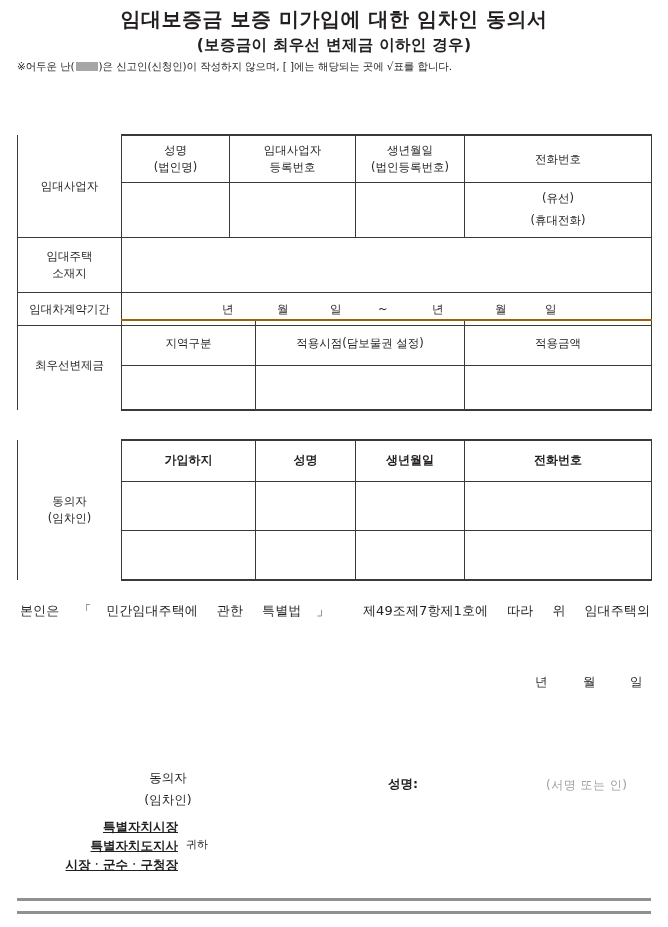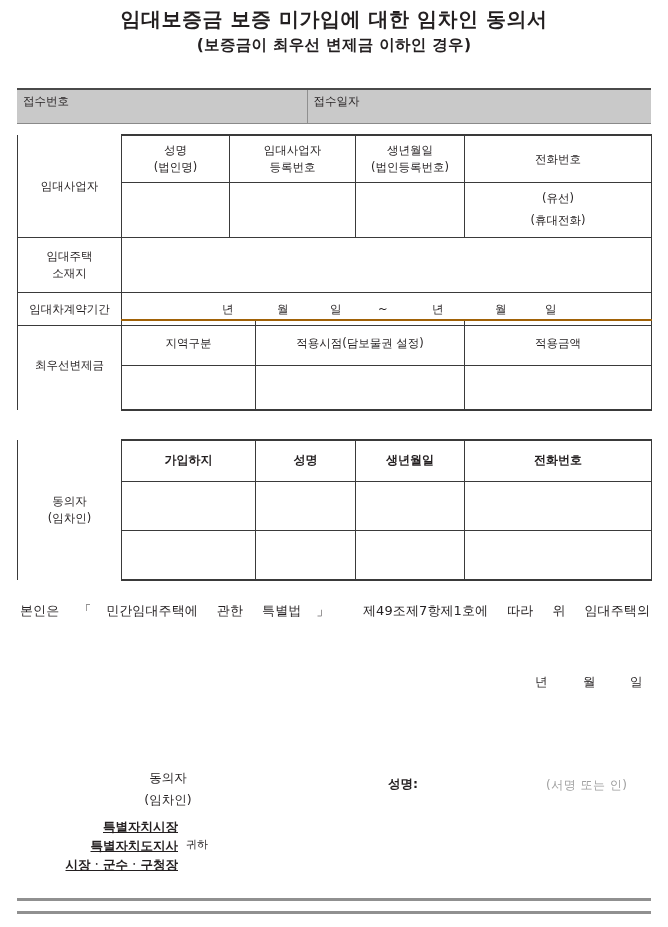--- a/index.html
+++ b/index.html
@@ -288,37 +288,22 @@
 </head>
 <body>
 
 <div class="page">
 
   <div class="title-block">
     <div class="doc-title">임대보증금 보증 미가입에 대한 임차인 동의서</div>
     <div class="doc-subtitle">(보증금이 최우선 변제금 이하인 경우)</div>
   </div>
 
-
-  <table class="ftable" id="receipt-table">
-    <colgroup>
-        <col style="width:290px">
-        <col style="width:344px">
-      </colgroup>
-    <tbody>
-      <tr>
-        <td class="rcpt-border-top rcpt-border-bottom">
-          <span>접수번호</span>
-        </td>
-        <td class="rcpt-border-top rcpt-border-bottom sep">
-          <span>접수일자</span>
-        </td>
-      </tr>
-    </tbody>
-  </table>
+  <div class="notice"><span>※어두운 난(</span><span class="dark-box"></span><span>)은 신고인(신청인)이 작성하지 않으며, [  ]에는 해당되는 곳에 √표를 합니다.</span></div>
+
 
   <table class="ftable" id="lessor-table">
     <colgroup>
       <col style="width:104px">
       <col style="width:108px">
       <col style="width:126px">
       <col style="width:109px">
       <col style="width:187px">
     </colgroup>
     <tbody>

